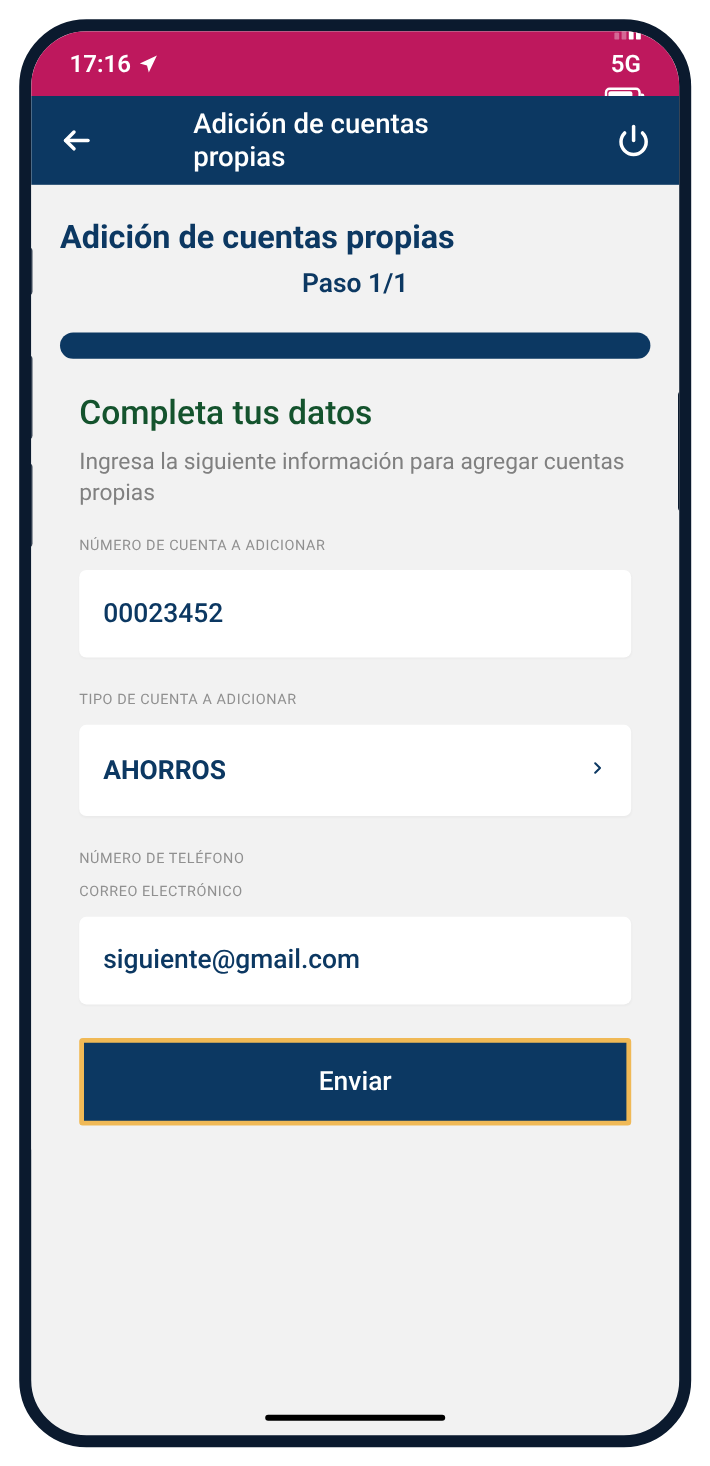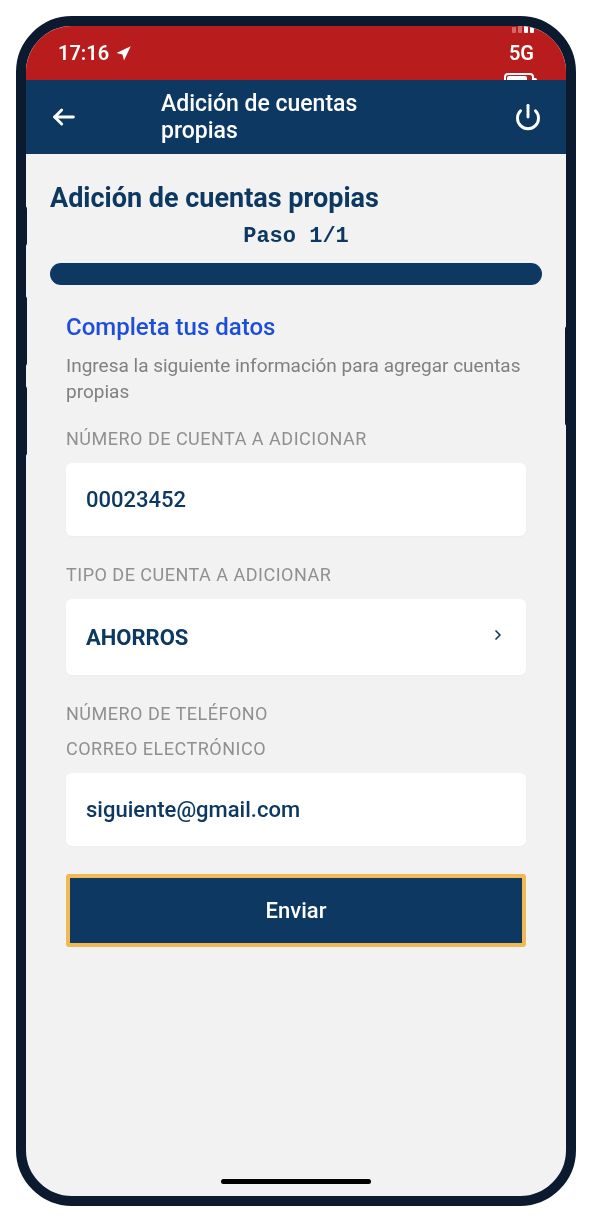--- a/index.html
+++ b/index.html
@@ -30,21 +30,21 @@
       background: #0b1a2e;
       border-radius: 4px;
     }
     .side-button.left1 { left: -5px; top: 180px; width: 6px; height: 40px; }
     .side-button.left2 { left: -5px; top: 270px; width: 6px; height: 70px; }
     .side-button.left3 { left: -5px; top: 360px; width: 6px; height: 70px; }
     .side-button.right1 { right: -5px; top: 300px; width: 6px; height: 100px; }
 
     .status-bar {
       height: 54px;
-      background: #b91c1c;
+      background: #be185d;
       display: flex;
       justify-content: space-between;
       align-items: center;
       padding: 0 32px;
       color: #fff;
       font-size: 20px;
       font-weight: 600;
     }
     .status-left {
       display: flex;
@@ -90,44 +90,43 @@
       color: #0c3862;
       font-size: 27px;
       font-weight: 700;
       margin-bottom: 10px;
     }
     .step-label {
       text-align: center;
       color: #0c3862;
       font-size: 22px;
       font-weight: 600;
-      margin-bottom: 14px;
-      font-family: Liberation Mono, monospace;
+      margin-bottom: 28px;
     }
     .progress-bar {
       height: 22px;
       background: #0c3862;
       border-radius: 12px;
       margin-bottom: 28px;
     }
     .section-title {
-      color: #1d4ed8;
-      font-size: 24px;
+      color: #14532d;
+      font-size: 28px;
       font-weight: 500;
       margin: 0 16px 6px 16px;
     }
     .section-desc {
       color: #808080;
       font-size: 19px;
       margin: 12px 16px 24px 16px;
       line-height: 1.35;
     }
     .field-label {
       color: #909090;
-      font-size: 18px;
+      font-size: 12px;
       letter-spacing: 0.5px;
       margin: 0 16px 14px 16px;
     }
     .input-box {
       background: #fff;
       border-radius: 6px;
       margin: 0 16px 28px 16px;
       padding: 24px 20px;
       display: flex;
       align-items: center;

